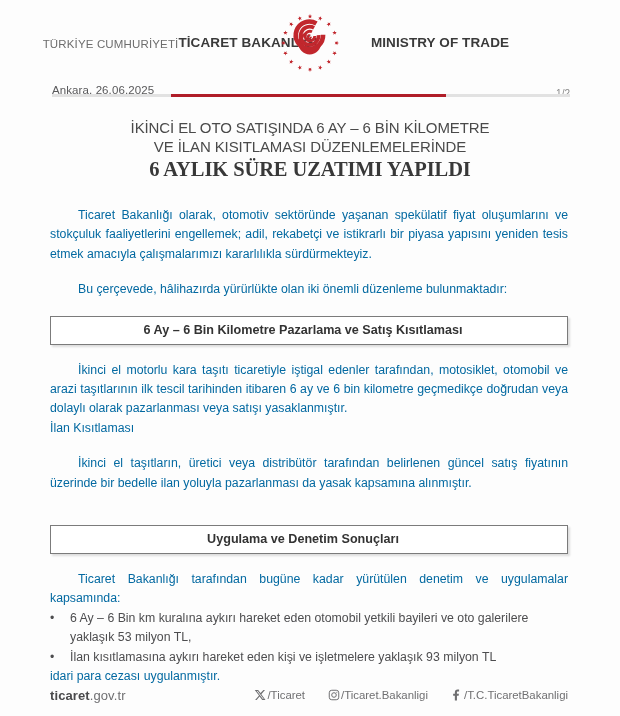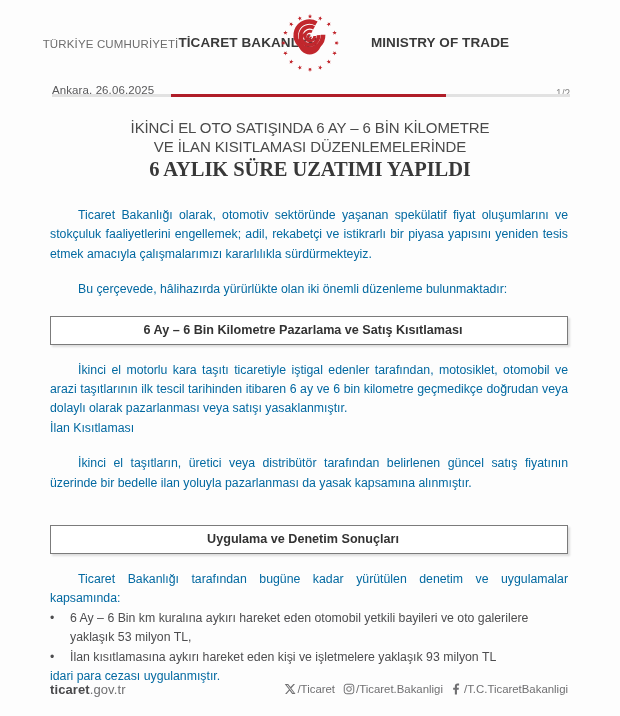--- a/index.html
+++ b/index.html
@@ -177,38 +177,38 @@
   .bullet-row .btext {
     flex: 1;
     text-align: left;
   }
 
   
   .footer {
     position: absolute;
     left: 0;
     right: 0;
-    bottom: 14px;
+    bottom: 8px;
     height: 26px;
     display: flex;
     align-items: center;
     padding: 0 52px 0 50px;
     box-sizing: border-box;
   }
   .footer .site {
     font-size: 13px;
     color: #6f6f71;
     letter-spacing: 0.1px;
   }
   .footer .site b { color: #4a4a4c; }
   .socials {
     margin-left: auto;
     display: flex;
     align-items: center;
-    gap: 7px;
+    gap: 22px;
   }
   .social {
     display: flex;
     align-items: center;
     font-size: 11.4px;
     color: #6f6f71;
     white-space: nowrap;
   }
   .social .sicon {
     display: inline-flex;

